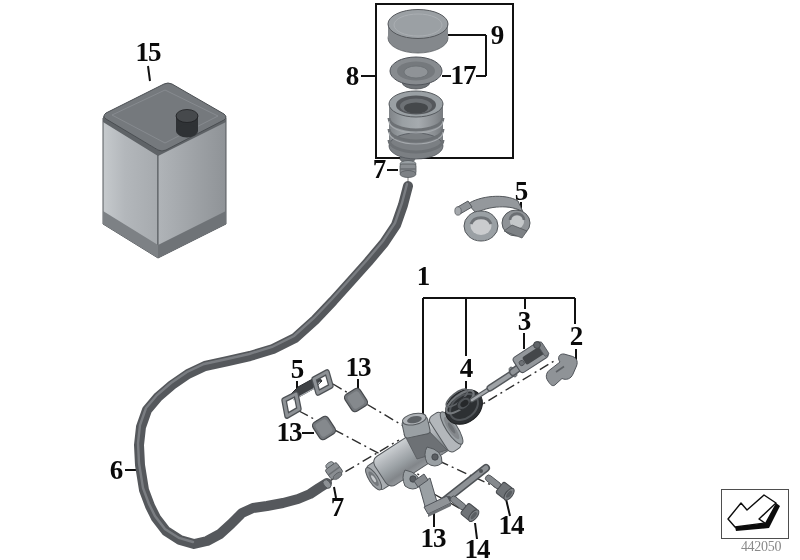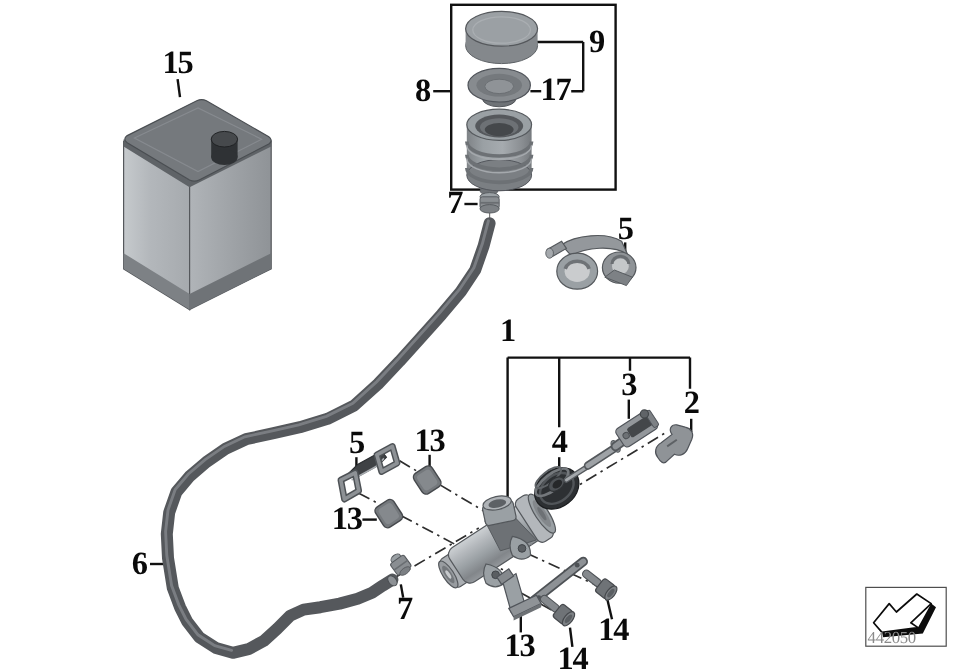--- a/index.html
+++ b/index.html
@@ -11,21 +11,21 @@
   .callout{
     position:absolute;transform:translate(-50%,-50%);
     font-weight:700;font-size:27px;letter-spacing:-1px;line-height:1;
     color:#0a0a0a;white-space:nowrap;user-select:none;cursor:pointer;
   }
   .ref-badge{
     position:absolute;left:721px;top:489px;width:68px;height:50px;
     border:1.5px solid #4e4e4e;background:#fff;box-sizing:border-box;
   }
   .diagram-number{
-    position:absolute;left:723px;top:525px;width:76px;
+    position:absolute;left:723px;top:539px;width:76px;text-align:center;
     font-size:14px;letter-spacing:-0.3px;color:#8a8a8a;
   }
 </style>
 </head>
 <body>
 
 <div class="stage">
 
 <svg width="800" height="560" viewBox="0 0 800 560">
   <defs>

